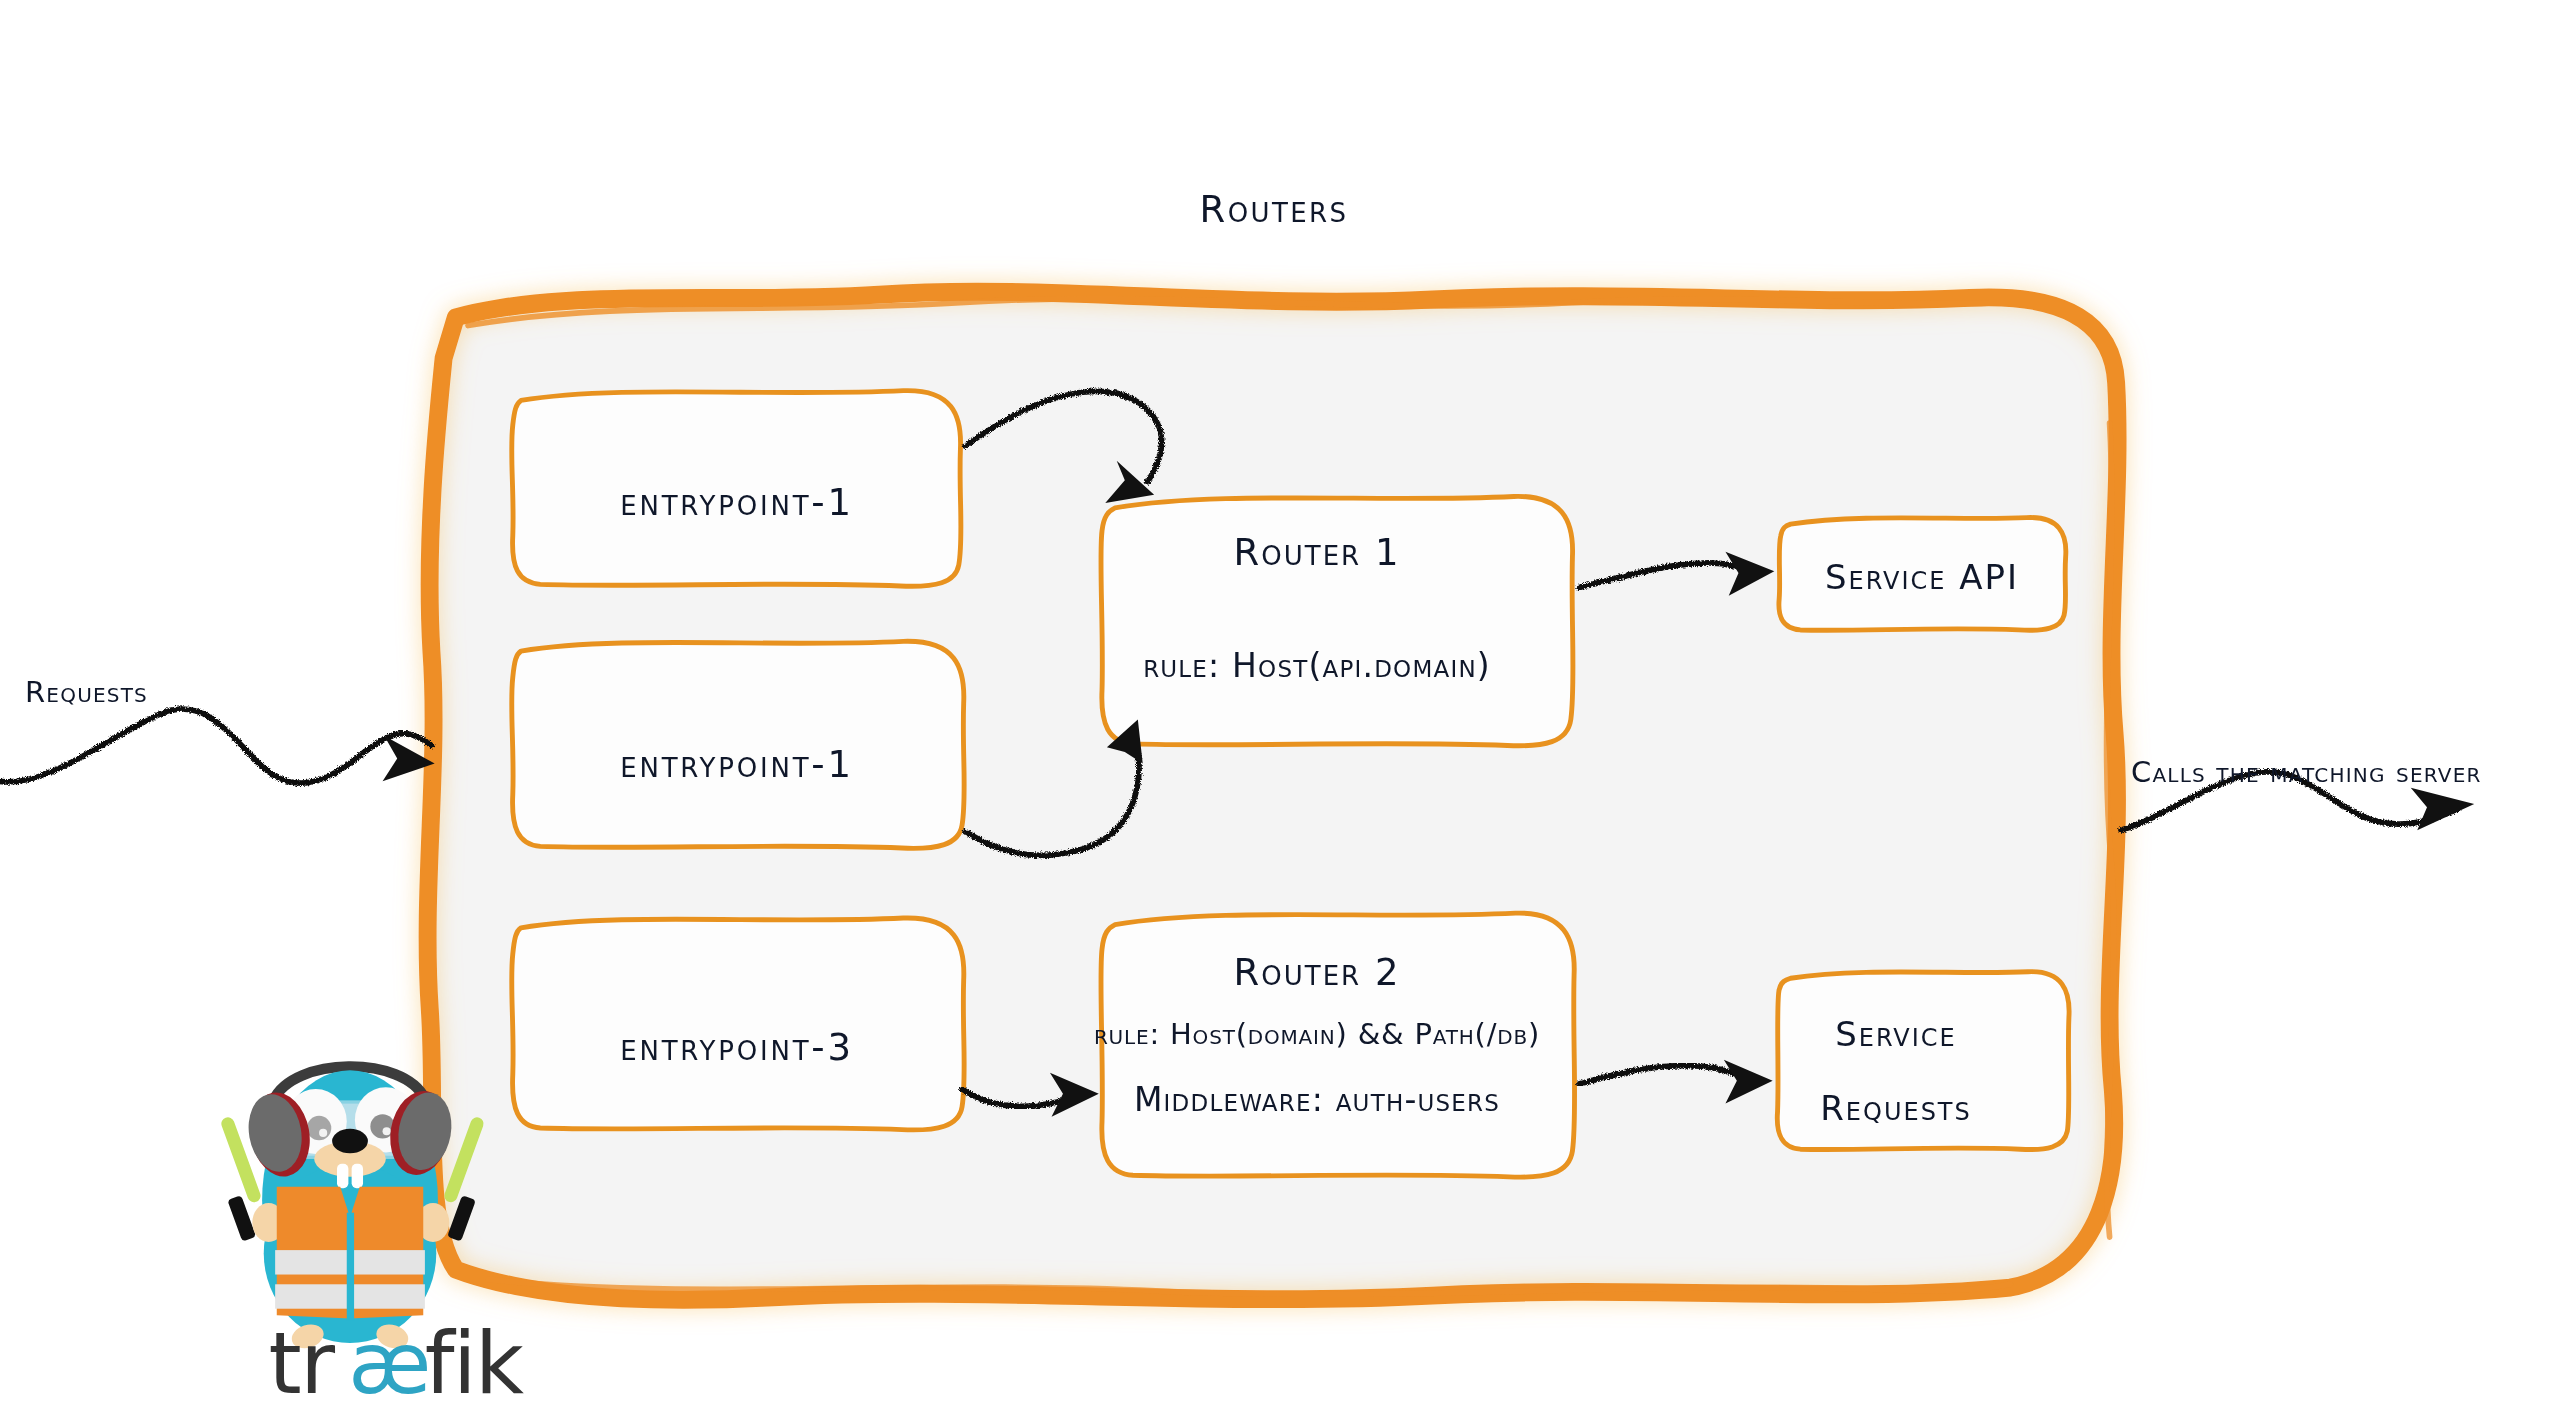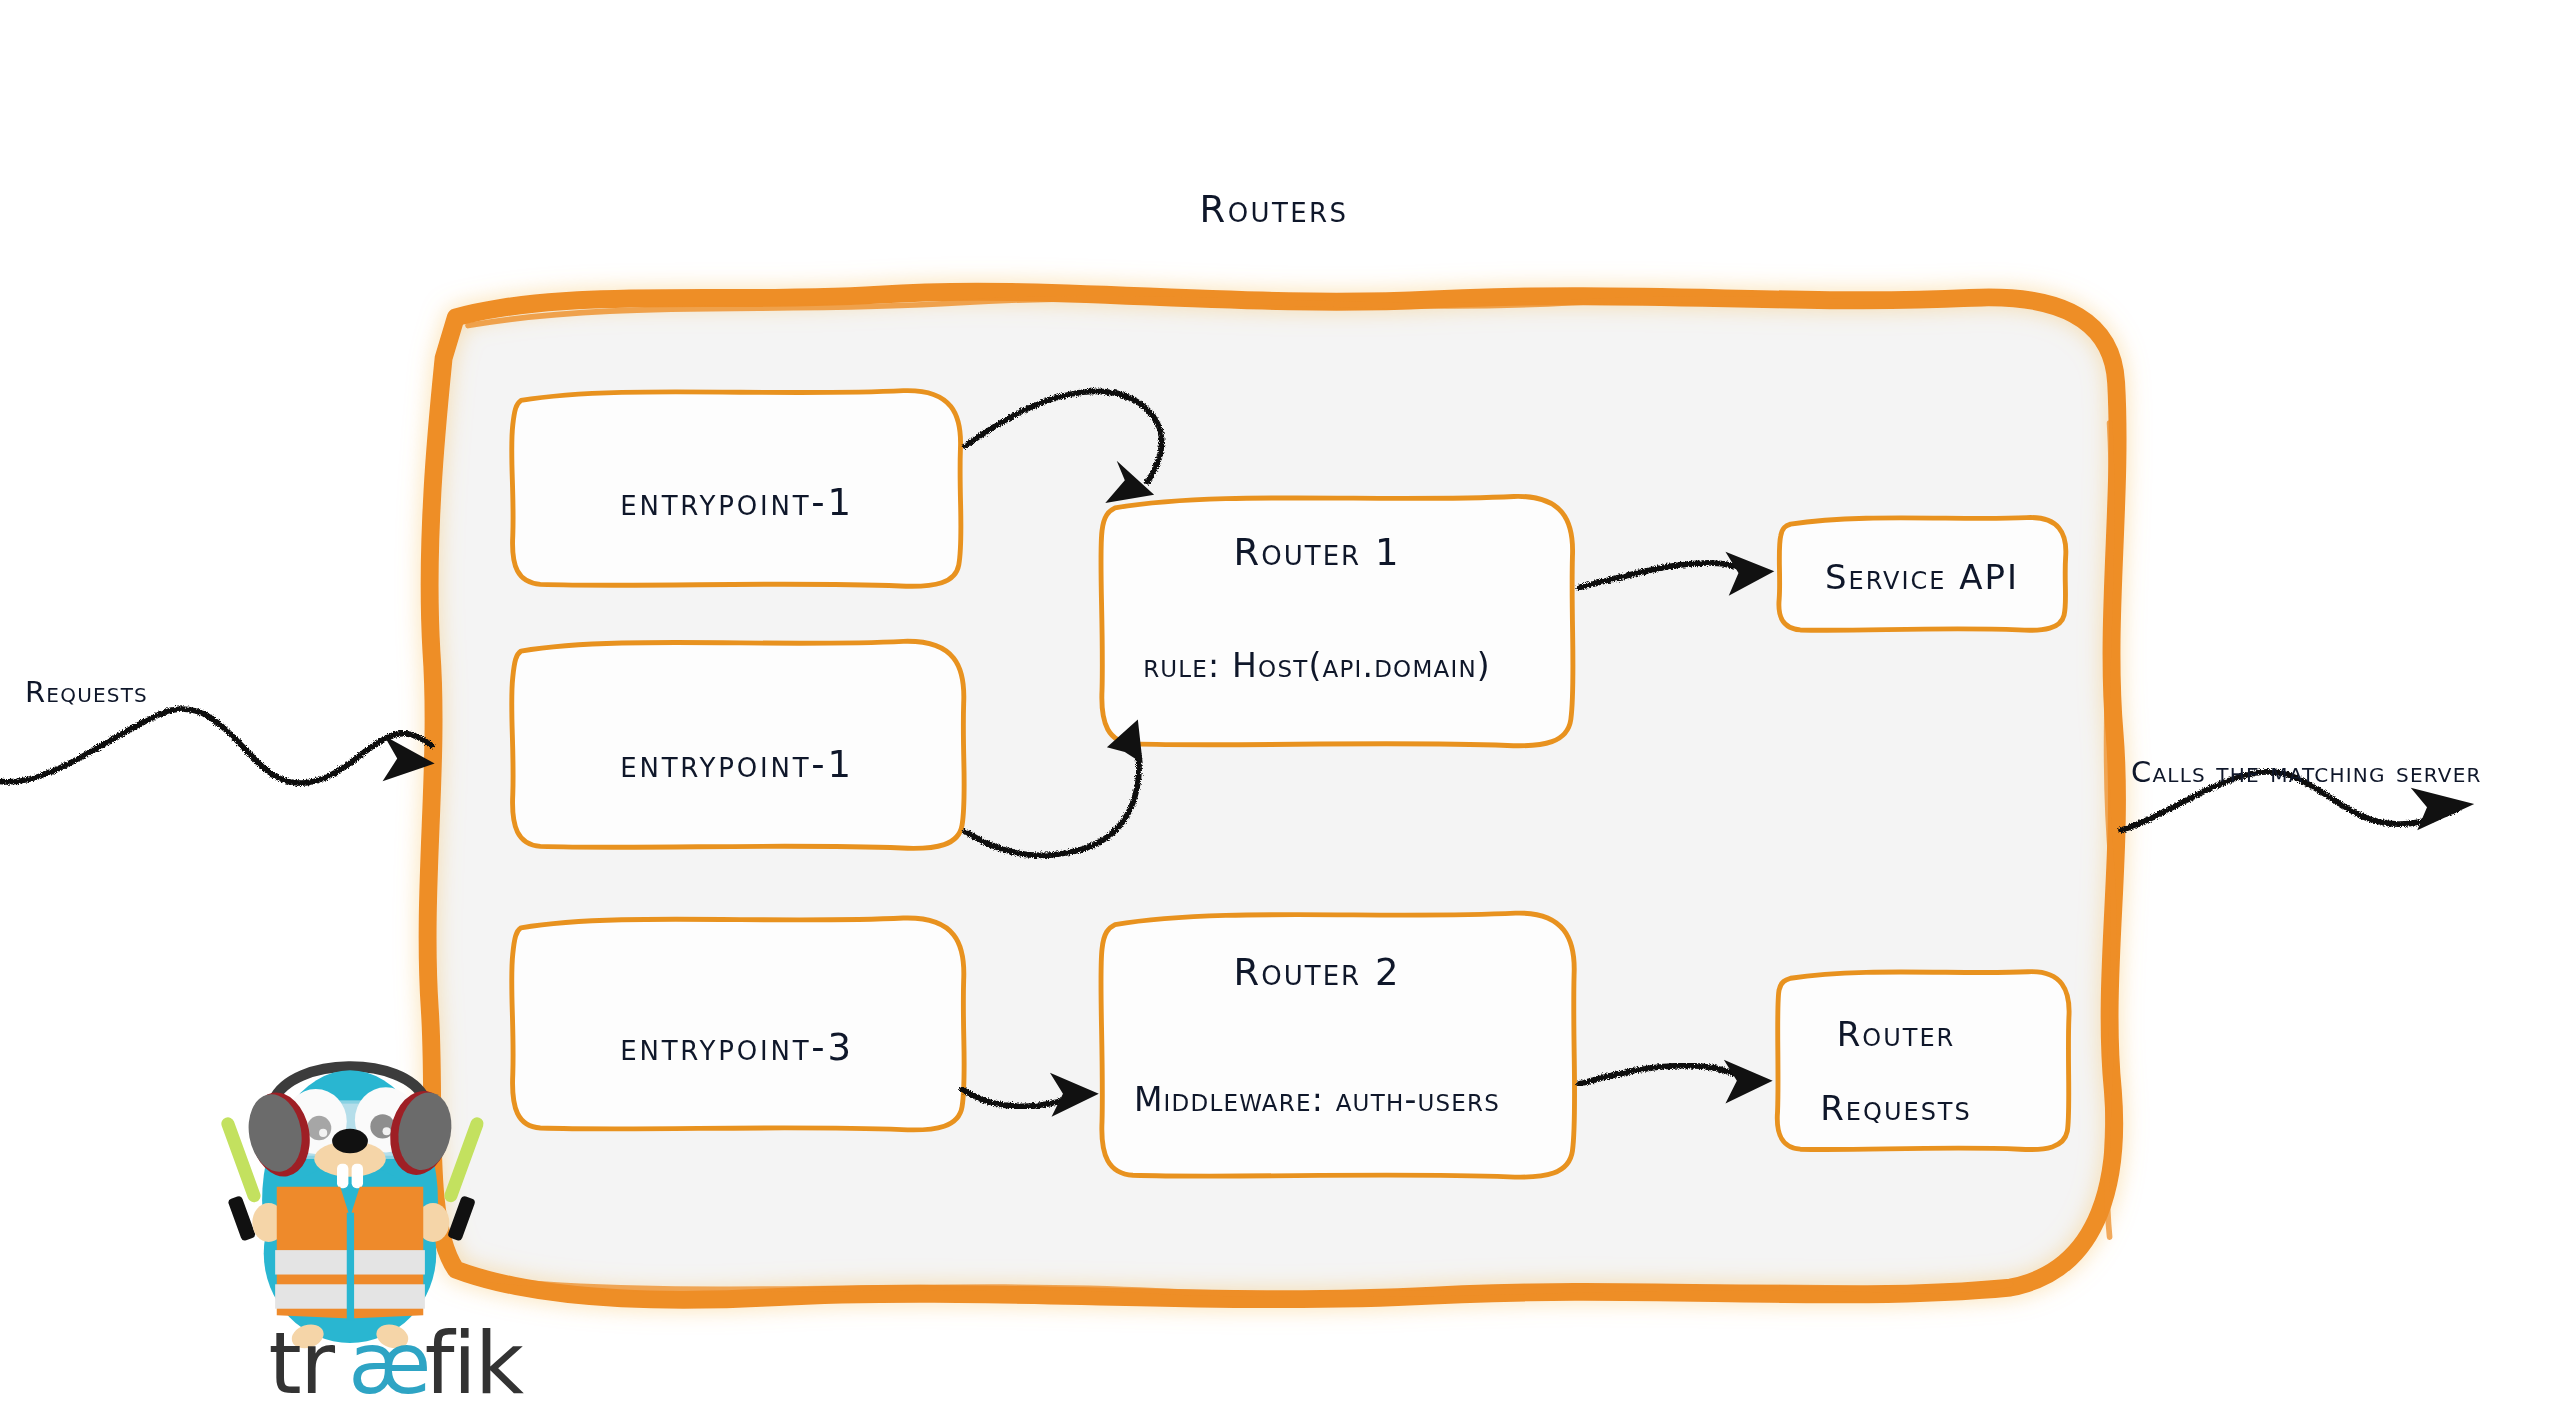--- a/index.html
+++ b/index.html
@@ -245,25 +245,26 @@
   <div class="txt t-title" style="left:1274px;top:210px;">Routers</div>
 
   <div class="txt t-ep" style="left:737px;top:503px;">entrypoint-1</div>
   <div class="txt t-ep" style="left:737px;top:765px;">entrypoint-1</div>
   <div class="txt t-ep" style="left:737px;top:1048px;">entrypoint-3</div>
 
   <div class="txt t-router" style="left:1317px;top:553px;">Router 1</div>
   <div class="txt t-rule" style="left:1317px;top:666px;text-align:right;">rule: Host(api.domain)</div>
 
   <div class="txt t-router" style="left:1317px;top:973px;">Router 2</div>
+  <div class="txt t-rule2" style="left:1317px;top:1035px;">rule: Host(domain) &amp;&amp; Path(/db)</div>
   <div class="txt t-mw" style="left:1317px;top:1100px;">Middleware: auth-users</div>
 
   <div class="txt t-svc" style="left:1922px;top:578px;">Service API</div>
 
-  <div class="txt t-svc" style="left:1896px;top:1035px;">Router</div>
+  <div class="txt t-svc" style="left:1896px;top:1035px;">Service</div>
   <div class="txt t-svc" style="left:1896px;top:1109px;">Requests</div>
 
   <div class="txt t-side left" style="left:25px;top:693px;">Requests</div>
 
   <div class="txt t-side left" style="left:2131px;top:773px;">Calls the matching server</div>
 
 </div>
 
 
 </body></html>

